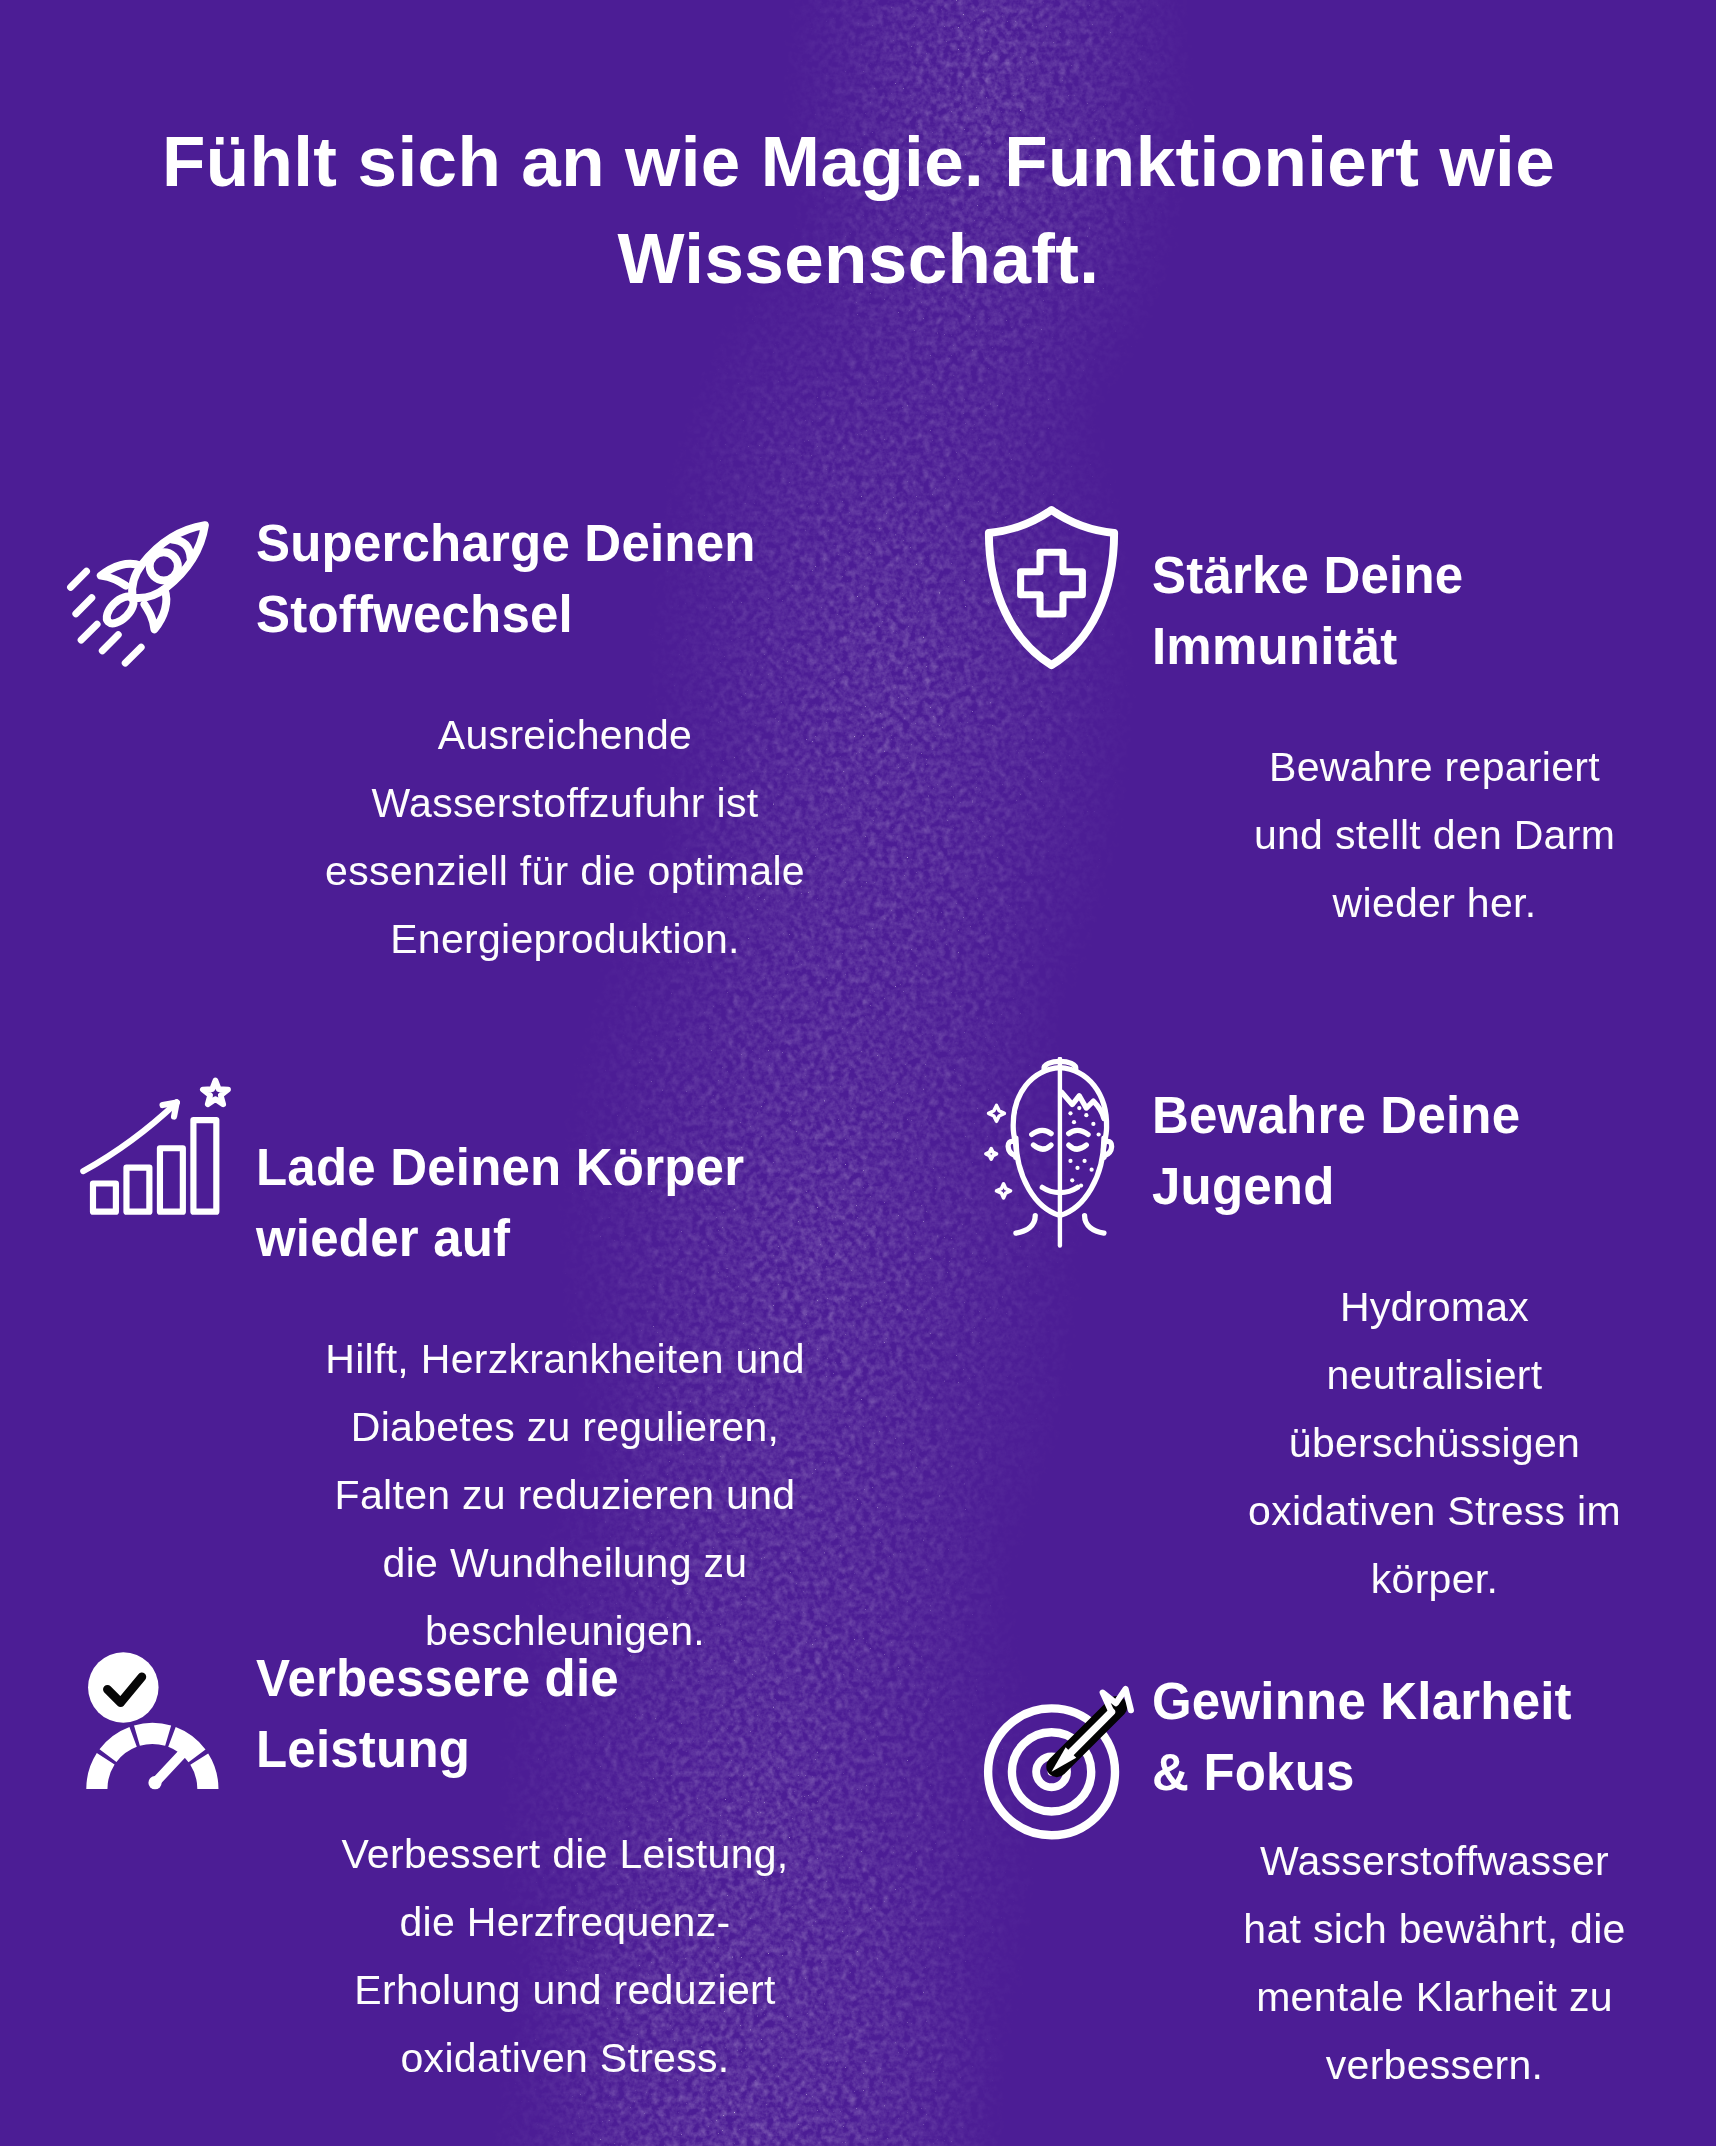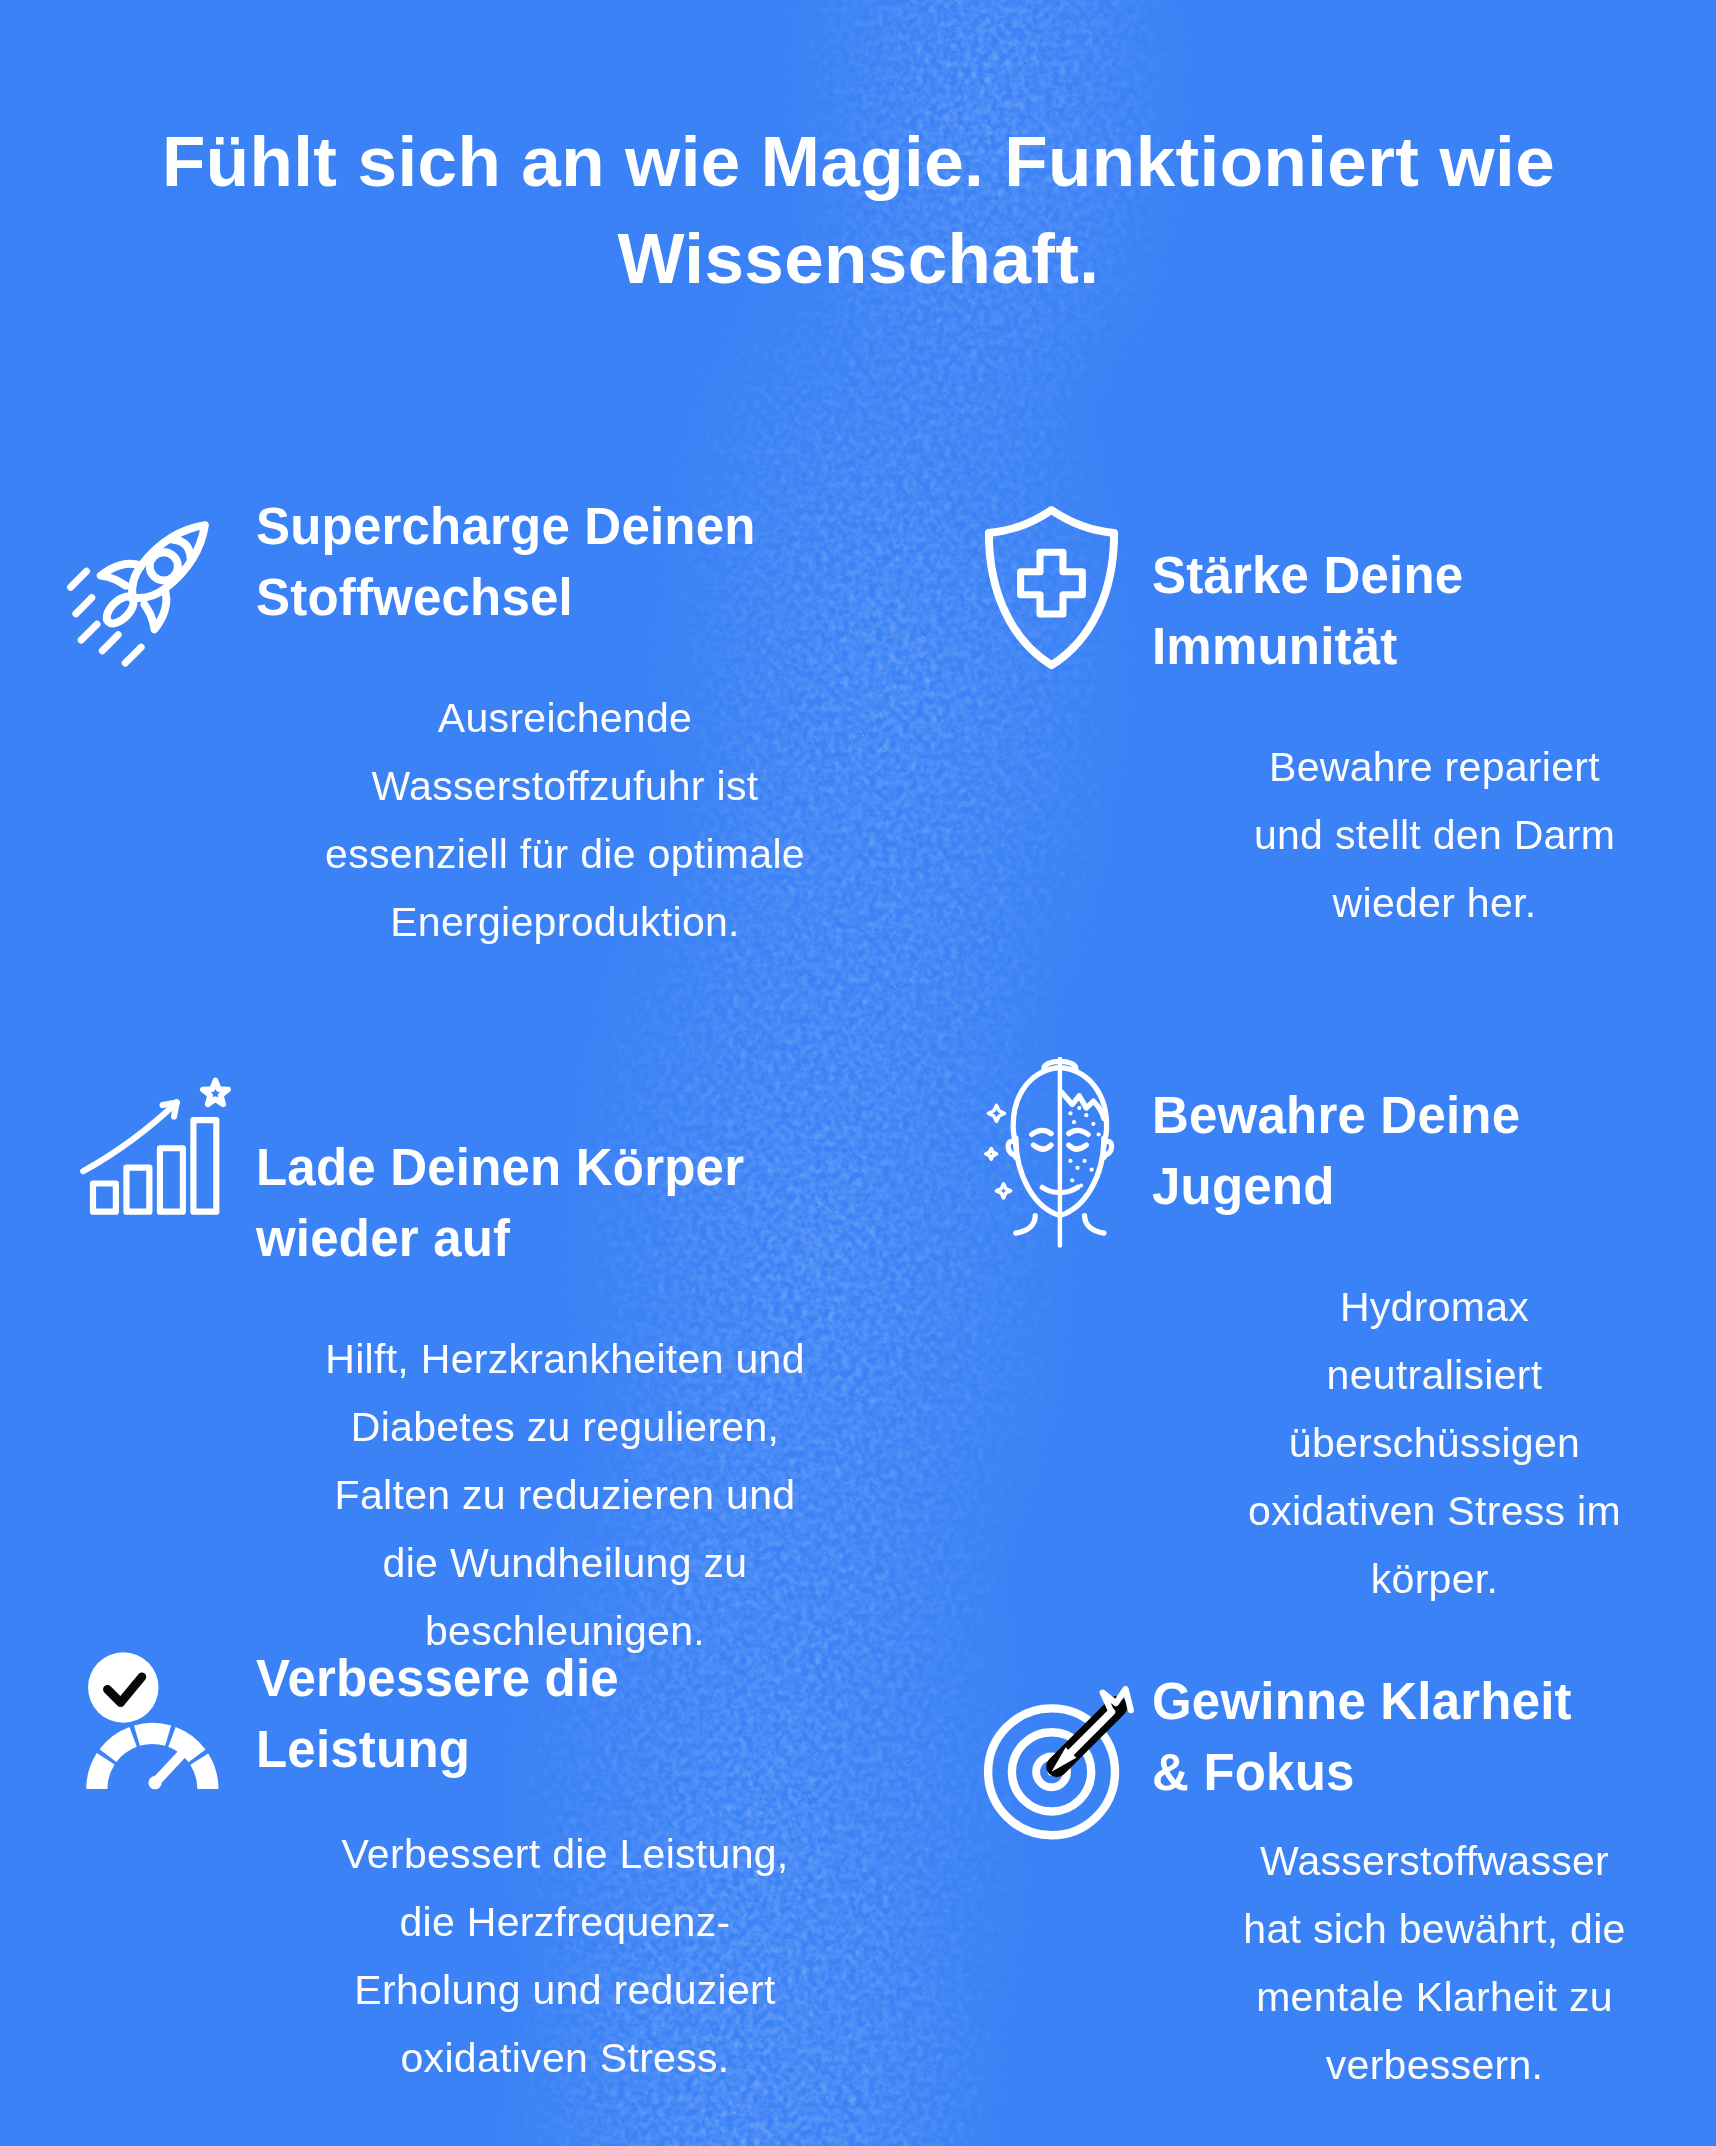--- a/index.html
+++ b/index.html
@@ -1,18 +1,18 @@
 <!DOCTYPE html>
 <html style="font-size:14px"><head>
 <meta charset="utf-8">
 <style>
   html,body{margin:0;padding:0;background:#000;}
   .stage{
     position:relative;width:1717px;height:2146px;overflow:hidden;
-    background:#3b82f6;color:#fff;
+    background:#4c1d95;color:#fff;
     font-family:"Liberation Sans",sans-serif;
   }
   .noise{position:absolute;inset:0;width:100%;height:100%;pointer-events:none;}
   .headline{
     position:absolute;top:113px;left:0;width:100%;margin:0;
     text-align:center;font-weight:700;font-size:71px;line-height:97px;
     letter-spacing:0.4px;white-space:pre-line;z-index:2;
   }
   .icon{position:absolute;z-index:2;}
   .icon svg{display:block;width:100%;height:100%;}
@@ -79,21 +79,21 @@
       </g>
       <g stroke-width="8">
         <path d="M22,100 L40,82"></path>
         <path d="M28,130 L46,112"></path>
         <path d="M34,160 L52,142"></path>
         <path d="M58,172 L76,154"></path>
         <path d="M84,186 L102,168"></path>
       </g>
     </svg>
   </div>
-  <div class="ftext gap-lg" style="left:256px;top:491px;width:618px">
+  <div class="ftext gap-lg" style="left:256px;top:508px;width:618px">
     <h3>Supercharge Deinen
 Stoffwechsel</h3>
     <p>Ausreichende
 Wasserstoffzufuhr ist
 essenziell für die optimale
 Energieproduktion.</p>
   </div>
 
   <div class="icon" style="left:973px;top:501px;width:157px;height:175px">
     <svg viewBox="0 0 178 198" fill="none" stroke="#fff" stroke-linejoin="round">

